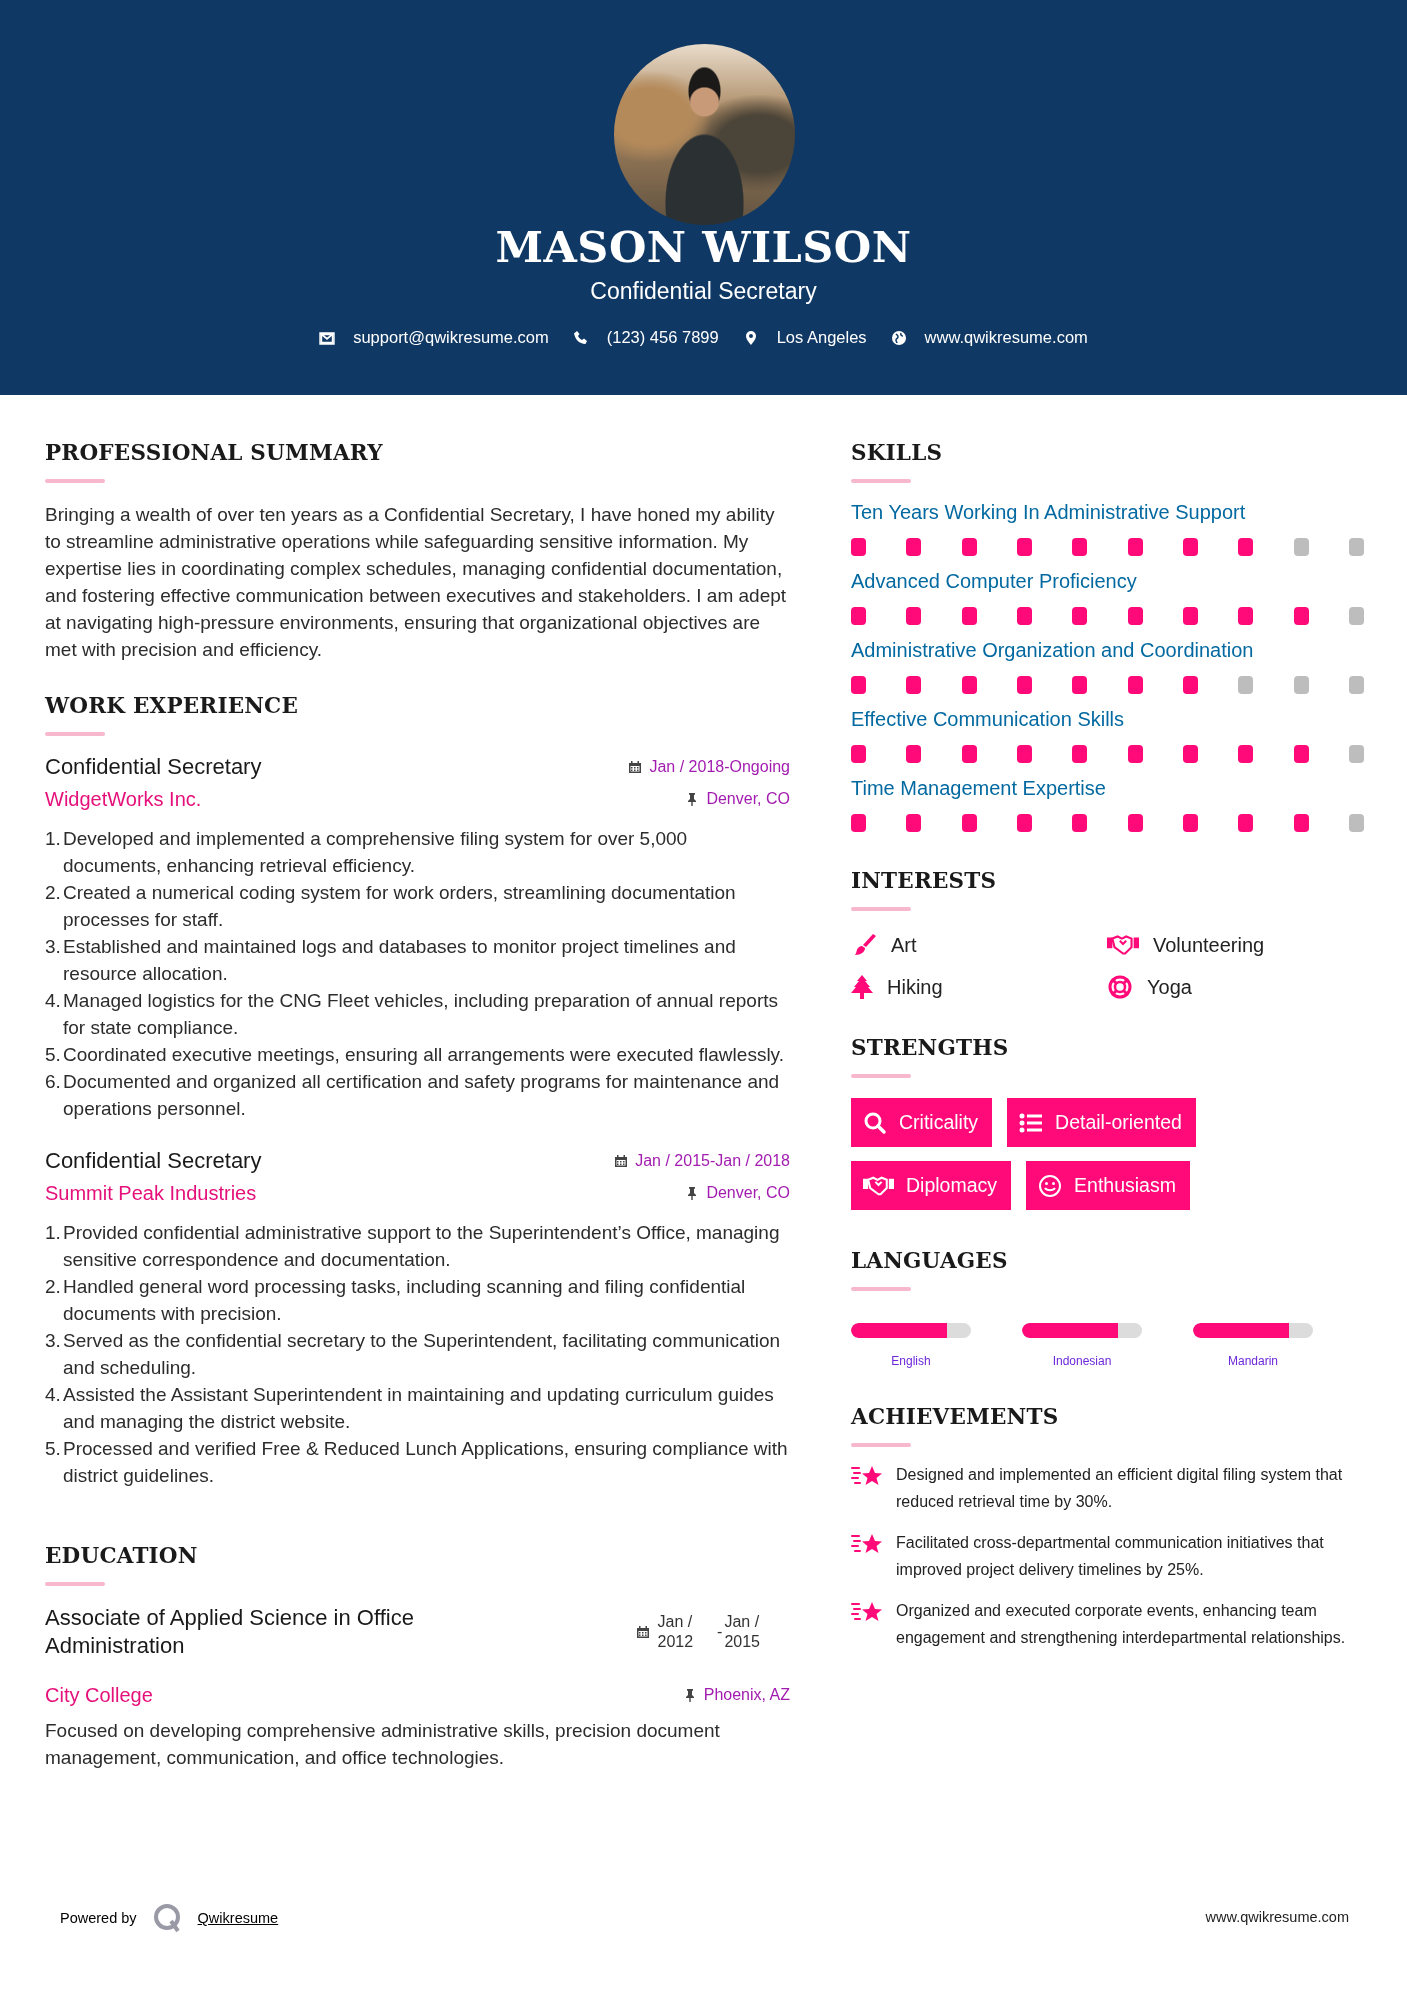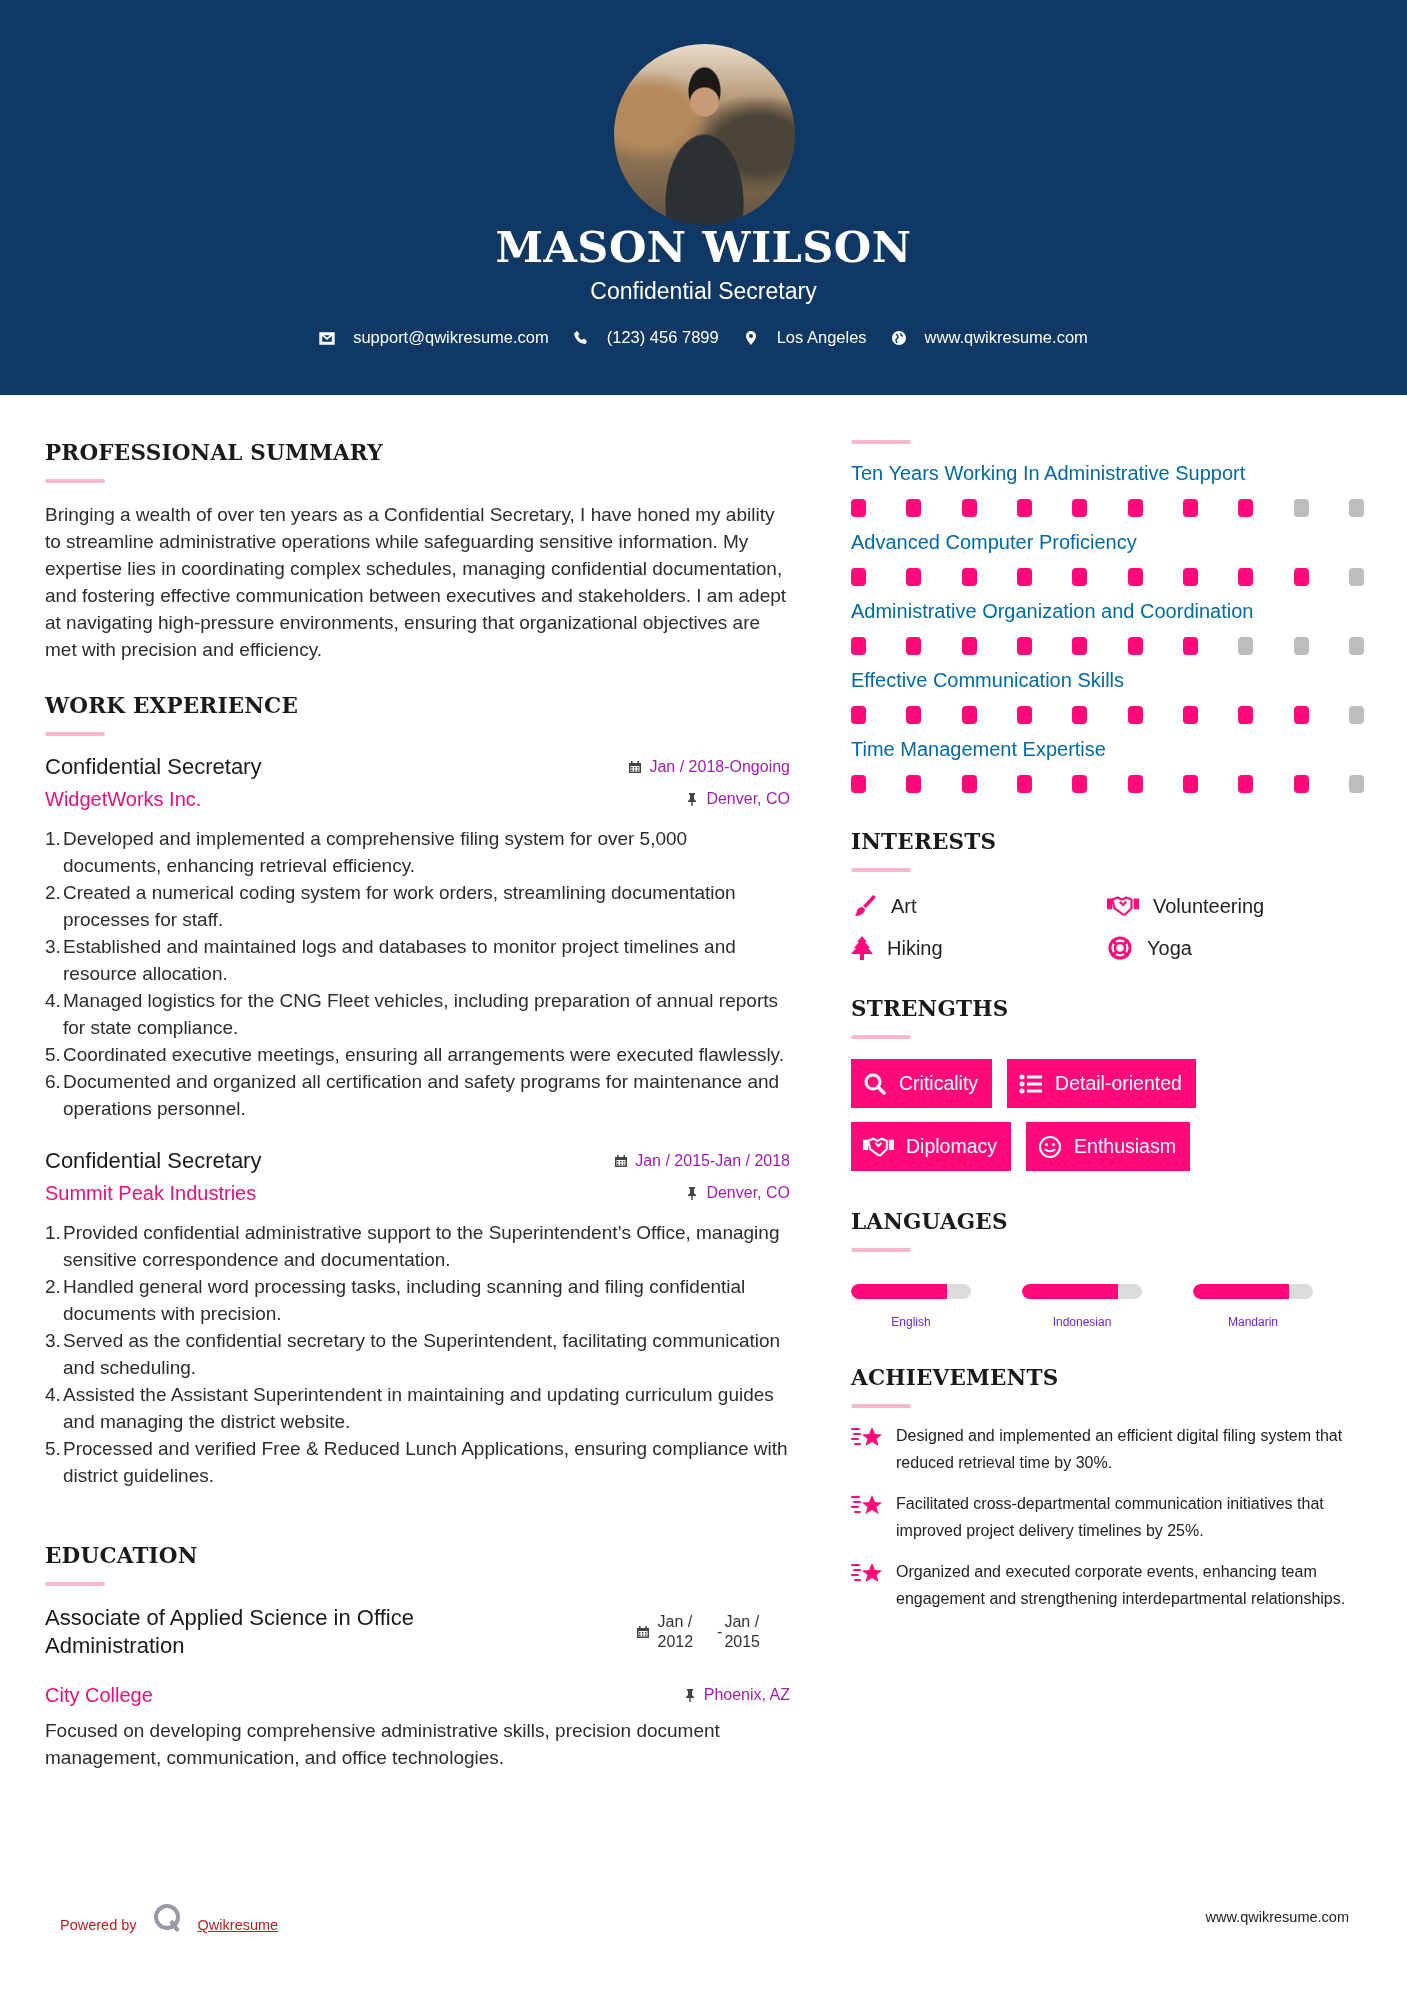--- a/index.html
+++ b/index.html
@@ -76,21 +76,21 @@
     .lang { width: 171px; }
     .lang-bar { width: 120px; height: 15px; border-radius: 8px; background: #dcdcdc; overflow: hidden; }
     .lang-fill { height: 100%; background: #ff0a78; border-radius: 8px 0 0 8px; }
     .lang-name { width: 120px; text-align: center; font-size: 12px; color: #6d28d9; margin-top: 16px; }
 
     .ach { display: flex; margin-top: 14px; }
     .ach svg { width: 34px; height: 30px; flex: 0 0 34px; margin-right: 11px; margin-top: 1px; }
     .ach-text { font-size: 16px; line-height: 27px; color: #222; width: 455px; }
 
     .footer { position: absolute; left: 0; top: 1895px; width: 1407px; height: 40px; }
-    .powered { position: absolute; left: 60px; top: 8px; display: flex; align-items: flex-end; font-size: 14.5px; color: #b91c1c; }
+    .powered { position: absolute; left: 60px; top: 8px; display: flex; align-items: center; font-size: 14.5px; color: #000000; }
     .powered svg { width: 30px; height: 30px; margin: 0 15px 0 16px; }
     .powered .brand { text-decoration: underline; }
     .footer-url { position: absolute; right: 58px; top: 14px; font-size: 14.5px; color: #222; }
   </style>
 </head>
 <body>
 
 <div class="header">
   <div class="avatar"></div>
   <div class="name">MASON WILSON</div>
@@ -273,20 +273,21 @@
         <span>Phoenix, AZ</span>
       </div>
     </div>
     <div class="para" style="margin-top:10px;">Focused on developing comprehensive administrative skills, precision document management, communication, and office technologies.</div>
   </div>
 </div>
 
 <div class="col-right">
 
   <div style="margin-top:45px;">
+    <div class="sec-title">SKILLS</div>
     <div class="sec-rule"></div>
     <div id="skills-list" style="margin-top:18px;">
       <div class="skill" style="margin-bottom:14px;">
         <div class="skill-name">Ten Years Working In Administrative Support</div>
         <div class="dots">
             <span class="dot"></span>
             <span class="dot"></span>
             <span class="dot"></span>
             <span class="dot"></span>
             <span class="dot"></span>

